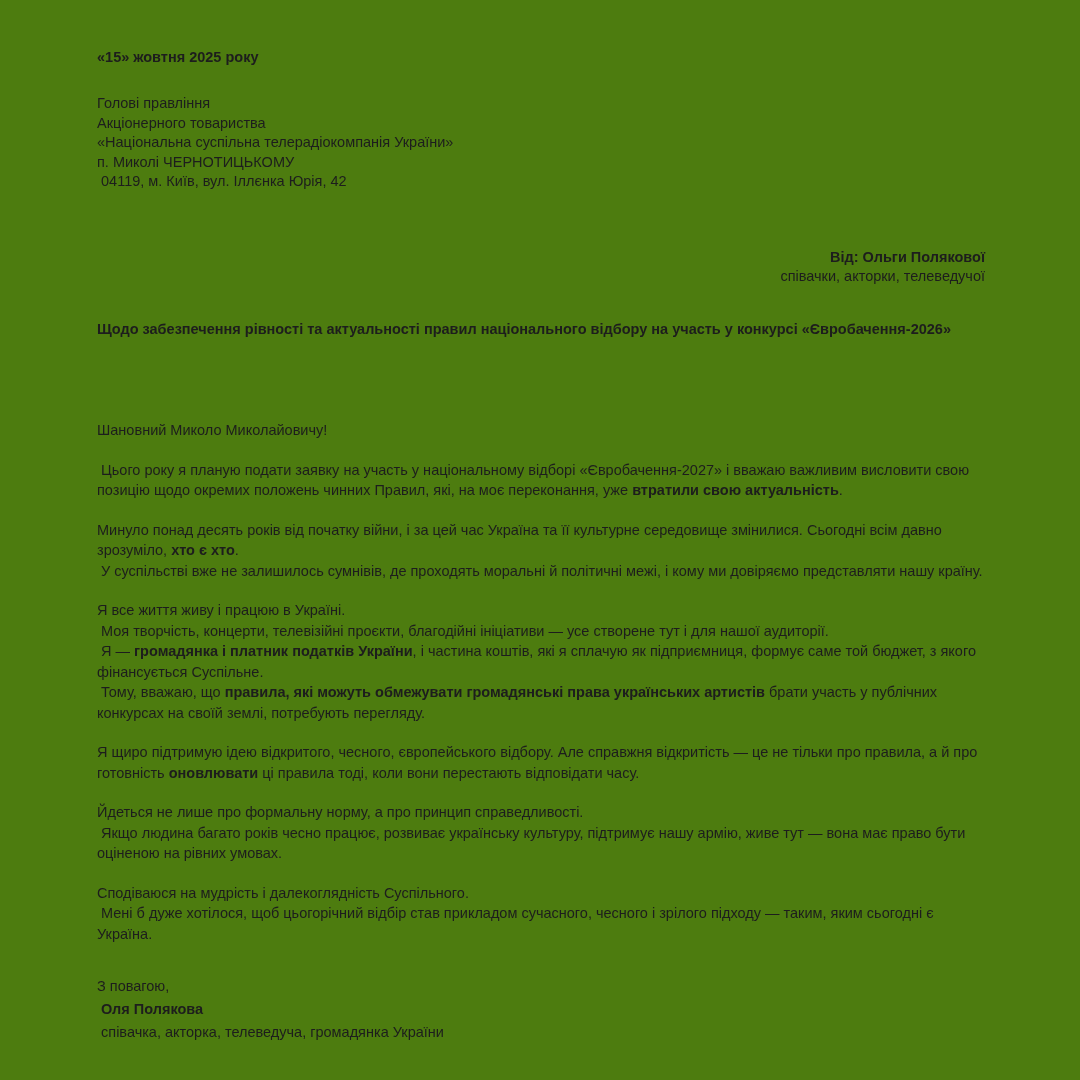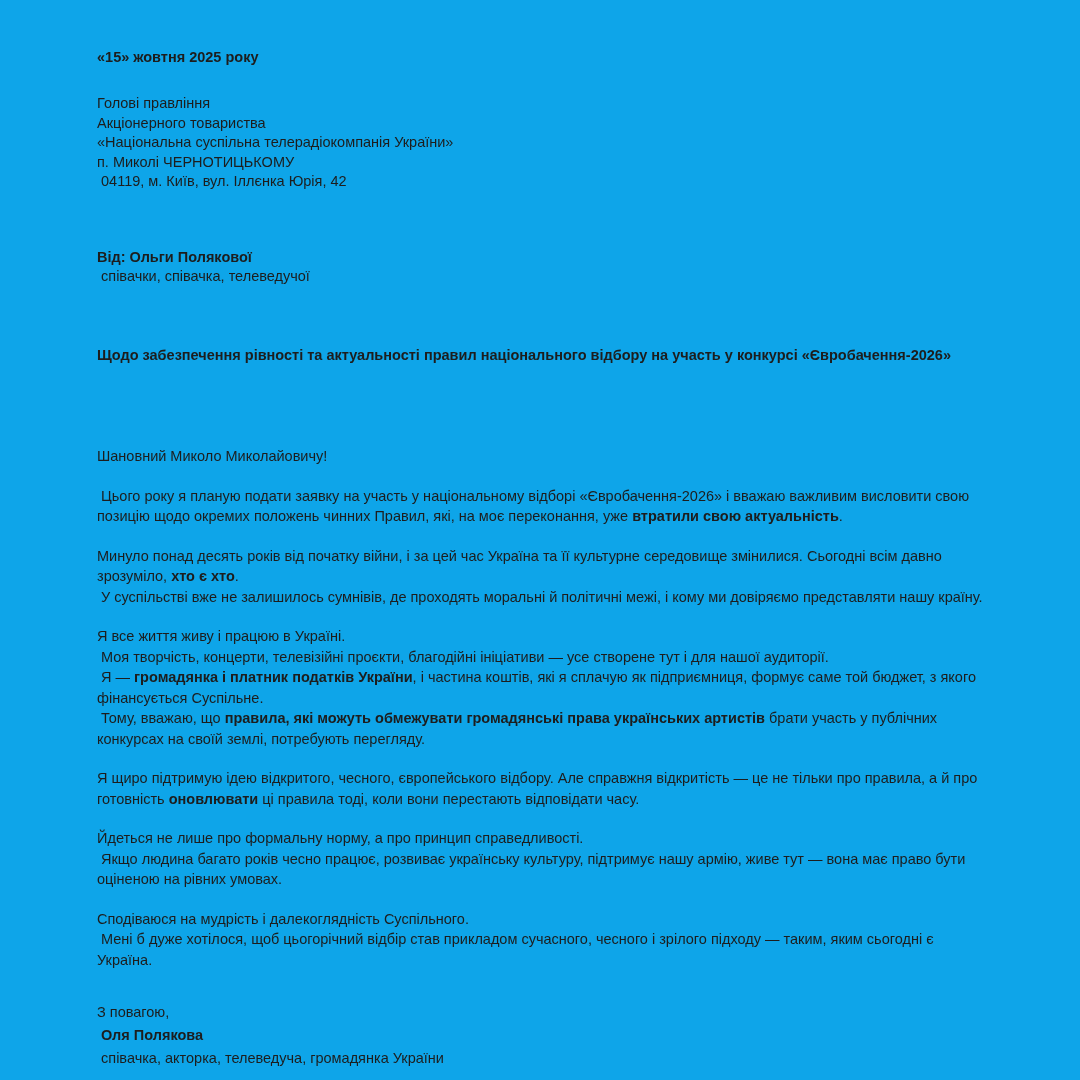--- a/index.html
+++ b/index.html
@@ -13,34 +13,34 @@
     overflow: hidden;
     font-family: "Liberation Sans", "DejaVu Sans", sans-serif;
     color: #1d1d1d;
     font-size: 14.5px;
   }
   .page {
     box-sizing: border-box;
     width: 1080px;
     height: 1080px;
     padding: 47px 95px 0 97px;
-    background: #0ea5e9;
+    background: #4d7c0f;
   }
   .b { font-weight: 700; }
   .line { white-space: pre-wrap; line-height: 20.5px; }
 
   .date { line-height: 21px; font-weight: 700; }
 
   .recipient { margin-top: 26px; }
   .recipient .line { line-height: 19.5px; }
 
   .from-block { margin-top: 56px; }
-  .from-block .line { line-height: 19.5px; }
+  .from-block .line { line-height: 19.5px; text-align: right; }
 
-  .subject { margin-top: 58px; font-weight: 700; line-height: 21px; white-space: pre-wrap; }
+  .subject { margin-top: 32px; font-weight: 700; line-height: 21px; white-space: pre-wrap; }
 
   .salutation { margin-top: 80px; line-height: 21px; white-space: pre-wrap; }
 
   .para { margin-top: 19px; }
 
   .closing { margin-top: 31px; }
   .closing .line { line-height: 23px; }
 </style>
 </head>
 <body>
@@ -52,30 +52,30 @@
   <div class="recipient">
     <div class="line">Голові правління</div>
     <div class="line">Акціонерного товариства</div>
     <div class="line">«Національна суспільна телерадіокомпанія України»</div>
     <div class="line">п. Миколі ЧЕРНОТИЦЬКОМУ</div>
     <div class="line"> 04119, м. Київ, вул. Іллєнка Юрія, 42</div>
   </div>
 
   <div class="from-block">
     <div class="line b">Від: Ольги Полякової</div>
-    <div class="line"> співачки, співачка, телеведучої</div>
+    <div class="line"> співачки, акторки, телеведучої</div>
   </div>
 
   <div class="subject">Щодо забезпечення рівності та актуальності правил національного відбору на участь у конкурсі «Євробачення-2026»</div>
 
   <div class="salutation">Шановний Миколо Миколайовичу!</div>
 
   <div id="paragraphs">
       <div class="para">
-        <div class="line"><span class="run"> Цього року я планую подати заявку на участь у національному відборі «Євробачення-2026» і вважаю важливим висловити свою позицію щодо окремих положень чинних Правил, які, на моє переконання, уже </span><span class="run b">втратили свою актуальність</span><span class="run">.</span></div>
+        <div class="line"><span class="run"> Цього року я планую подати заявку на участь у національному відборі «Євробачення-2027» і вважаю важливим висловити свою позицію щодо окремих положень чинних Правил, які, на моє переконання, уже </span><span class="run b">втратили свою актуальність</span><span class="run">.</span></div>
       </div>
       <div class="para">
         <div class="line"><span class="run">Минуло понад десять років від початку війни, і за цей час Україна та її культурне середовище змінилися. Сьогодні всім давно зрозуміло, </span><span class="run b">хто є хто</span><span class="run">.</span></div>
         <div class="line"><span class="run"> У суспільстві вже не залишилось сумнівів, де проходять моральні й політичні межі, і кому ми довіряємо представляти нашу країну.</span></div>
       </div>
       <div class="para">
         <div class="line"><span class="run">Я все життя живу і працюю в Україні.</span></div>
         <div class="line"><span class="run"> Моя творчість, концерти, телевізійні проєкти, благодійні ініціативи — усе створене тут і для нашої аудиторії.</span></div>
         <div class="line"><span class="run"> Я — </span><span class="run b">громадянка і платник податків України</span><span class="run">, і частина коштів, які я сплачую як підприємниця, формує саме той бюджет, з якого фінансується Суспільне.</span></div>
         <div class="line"><span class="run"> Тому, вважаю, що </span><span class="run b">правила, які можуть обмежувати громадянські права українських артистів</span><span class="run"> брати участь у публічних конкурсах на своїй землі, потребують перегляду.</span></div>

